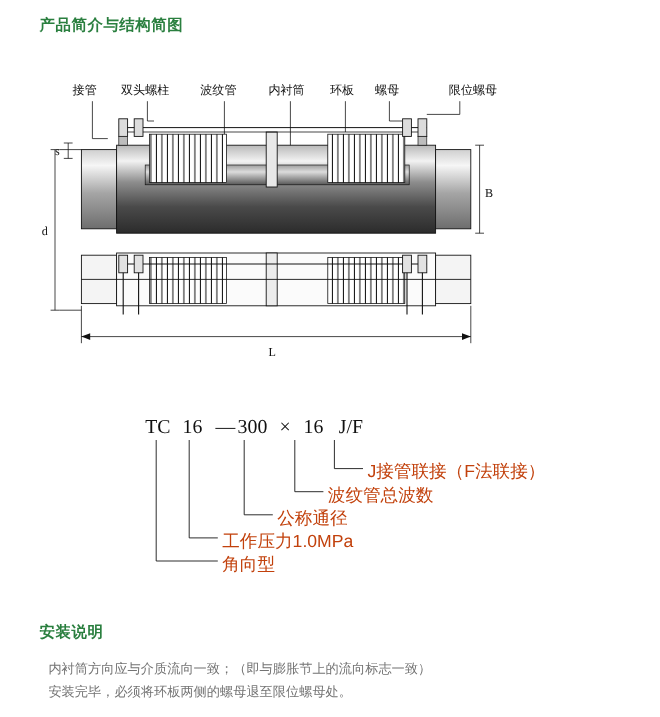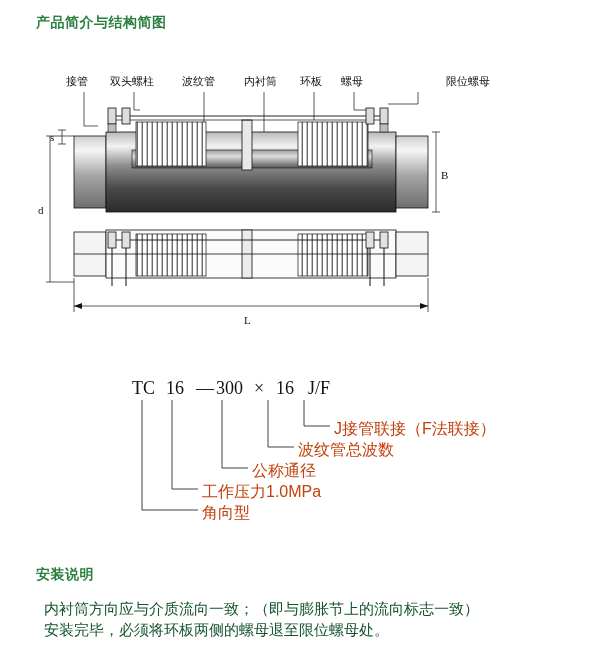--- a/index.html
+++ b/index.html
@@ -73,23 +73,23 @@
     color: #c2410c;
     white-space: nowrap;
   }
 
   
   .notes {
     position: absolute;
     left: 44px;
     top: 598px;
     width: 520px;
-    font-size: 15px;
+    font-size: 12px;
     line-height: 21px;
-    color: #14532d;
+    color: #737373;
   }
   .notes div { white-space: nowrap; }
 
   
   .dimlabel {
     font-size: 11px;
     fill: #111;
     font-family: "Liberation Serif", serif;
   }
 </style>
@@ -231,21 +231,21 @@
       </g>
       <text class="dimlabel" x="208" y="260">L</text>
     </svg>
 
     <div class="callout" style="left:30px;  top:10px;">接管</div>
     <div class="callout" style="left:74px;  top:10px;">双头螺柱</div>
     <div class="callout" style="left:146px; top:10px;">波纹管</div>
     <div class="callout" style="left:208px; top:10px;">内衬筒</div>
     <div class="callout" style="left:264px; top:10px;">环板</div>
     <div class="callout" style="left:305px; top:10px;">螺母</div>
-    <div class="callout" style="left:364px; top:10px;padding-left:46px;">限位螺母</div>
+    <div class="callout" style="left:326px; top:10px;padding-left:46px;">限位螺母</div>
   </div>
 
 
   <div class="codeblock">
     <svg width="528" height="160" viewBox="0 0 528 160" xmlns="http://www.w3.org/2000/svg">
       <g stroke="#111" stroke-width="0.8" fill="none">
 
         <line x1="106" y1="24" x2="106" y2="134"></line>
         <line x1="106" y1="134" x2="162" y2="134"></line>
 

